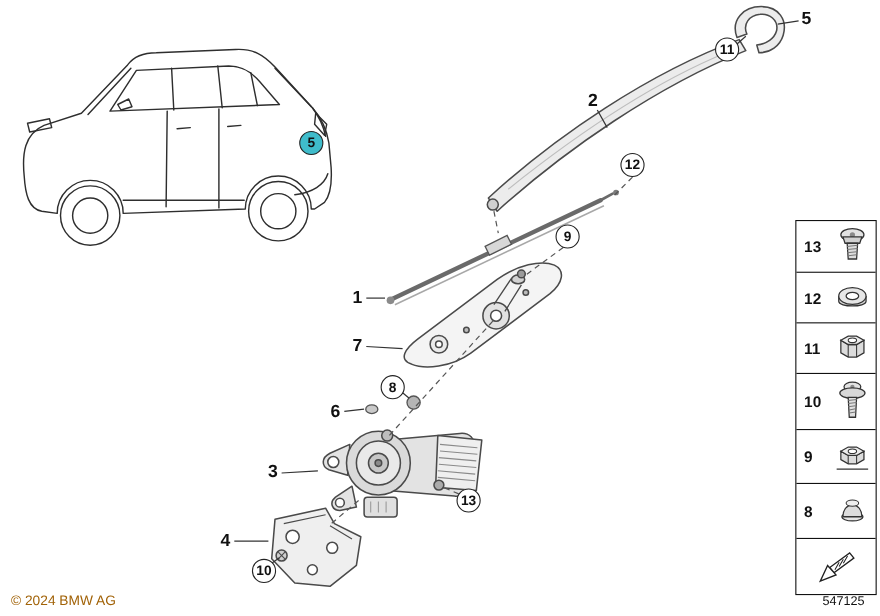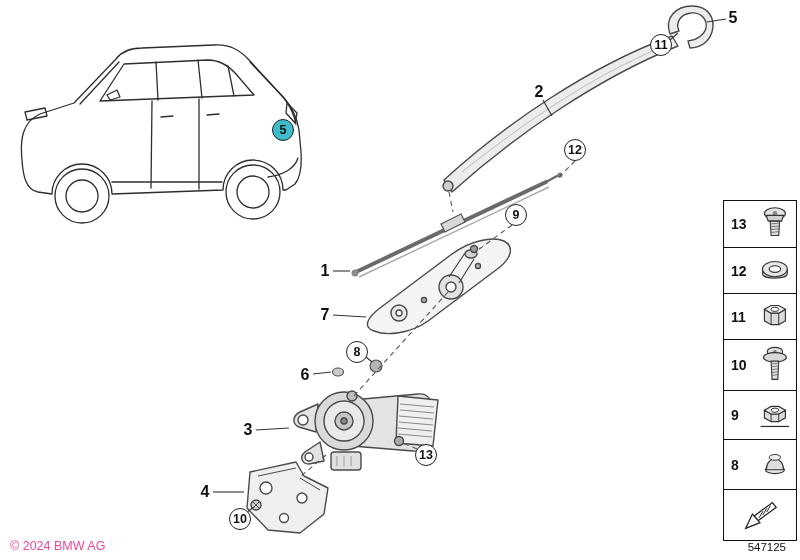--- a/index.html
+++ b/index.html
@@ -16,21 +16,21 @@
   
   .legend{position:absolute;left:723px;top:200px;width:74px;border:1.6px solid #111;
     box-sizing:border-box;background:#fff;}
   .legend-row{position:relative;border-bottom:1.6px solid #111;box-sizing:border-box;cursor:pointer;}
   .legend-row:last-child{border-bottom:none;}
   .legend-label{position:absolute;left:7px;top:50%;transform:translateY(-50%);
     font-weight:bold;font-size:14px;color:#111;}
   .legend-icon{position:absolute;right:2px;top:50%;transform:translateY(-50%);}
   .legend-icon.center{left:50%;right:auto;transform:translate(-50%,-50%);}
   
-  .copyright{position:absolute;left:10px;top:539px;font-size:12.5px;color:#ec4899;}
+  .copyright{position:absolute;left:10px;top:539px;font-size:12.5px;color:#a16207;}
   .diagram-number{position:absolute;right:14px;top:541px;font-size:11.5px;color:#111;text-align:right;}
 </style>
 </head>
 <body>
 
 <div class="canvas">
 
   <svg class="art" width="800" height="560" viewBox="0 0 800 560">
 
     <g stroke="#2e2e2e" stroke-width="1.3" fill="none" stroke-linejoin="round" stroke-linecap="round">

